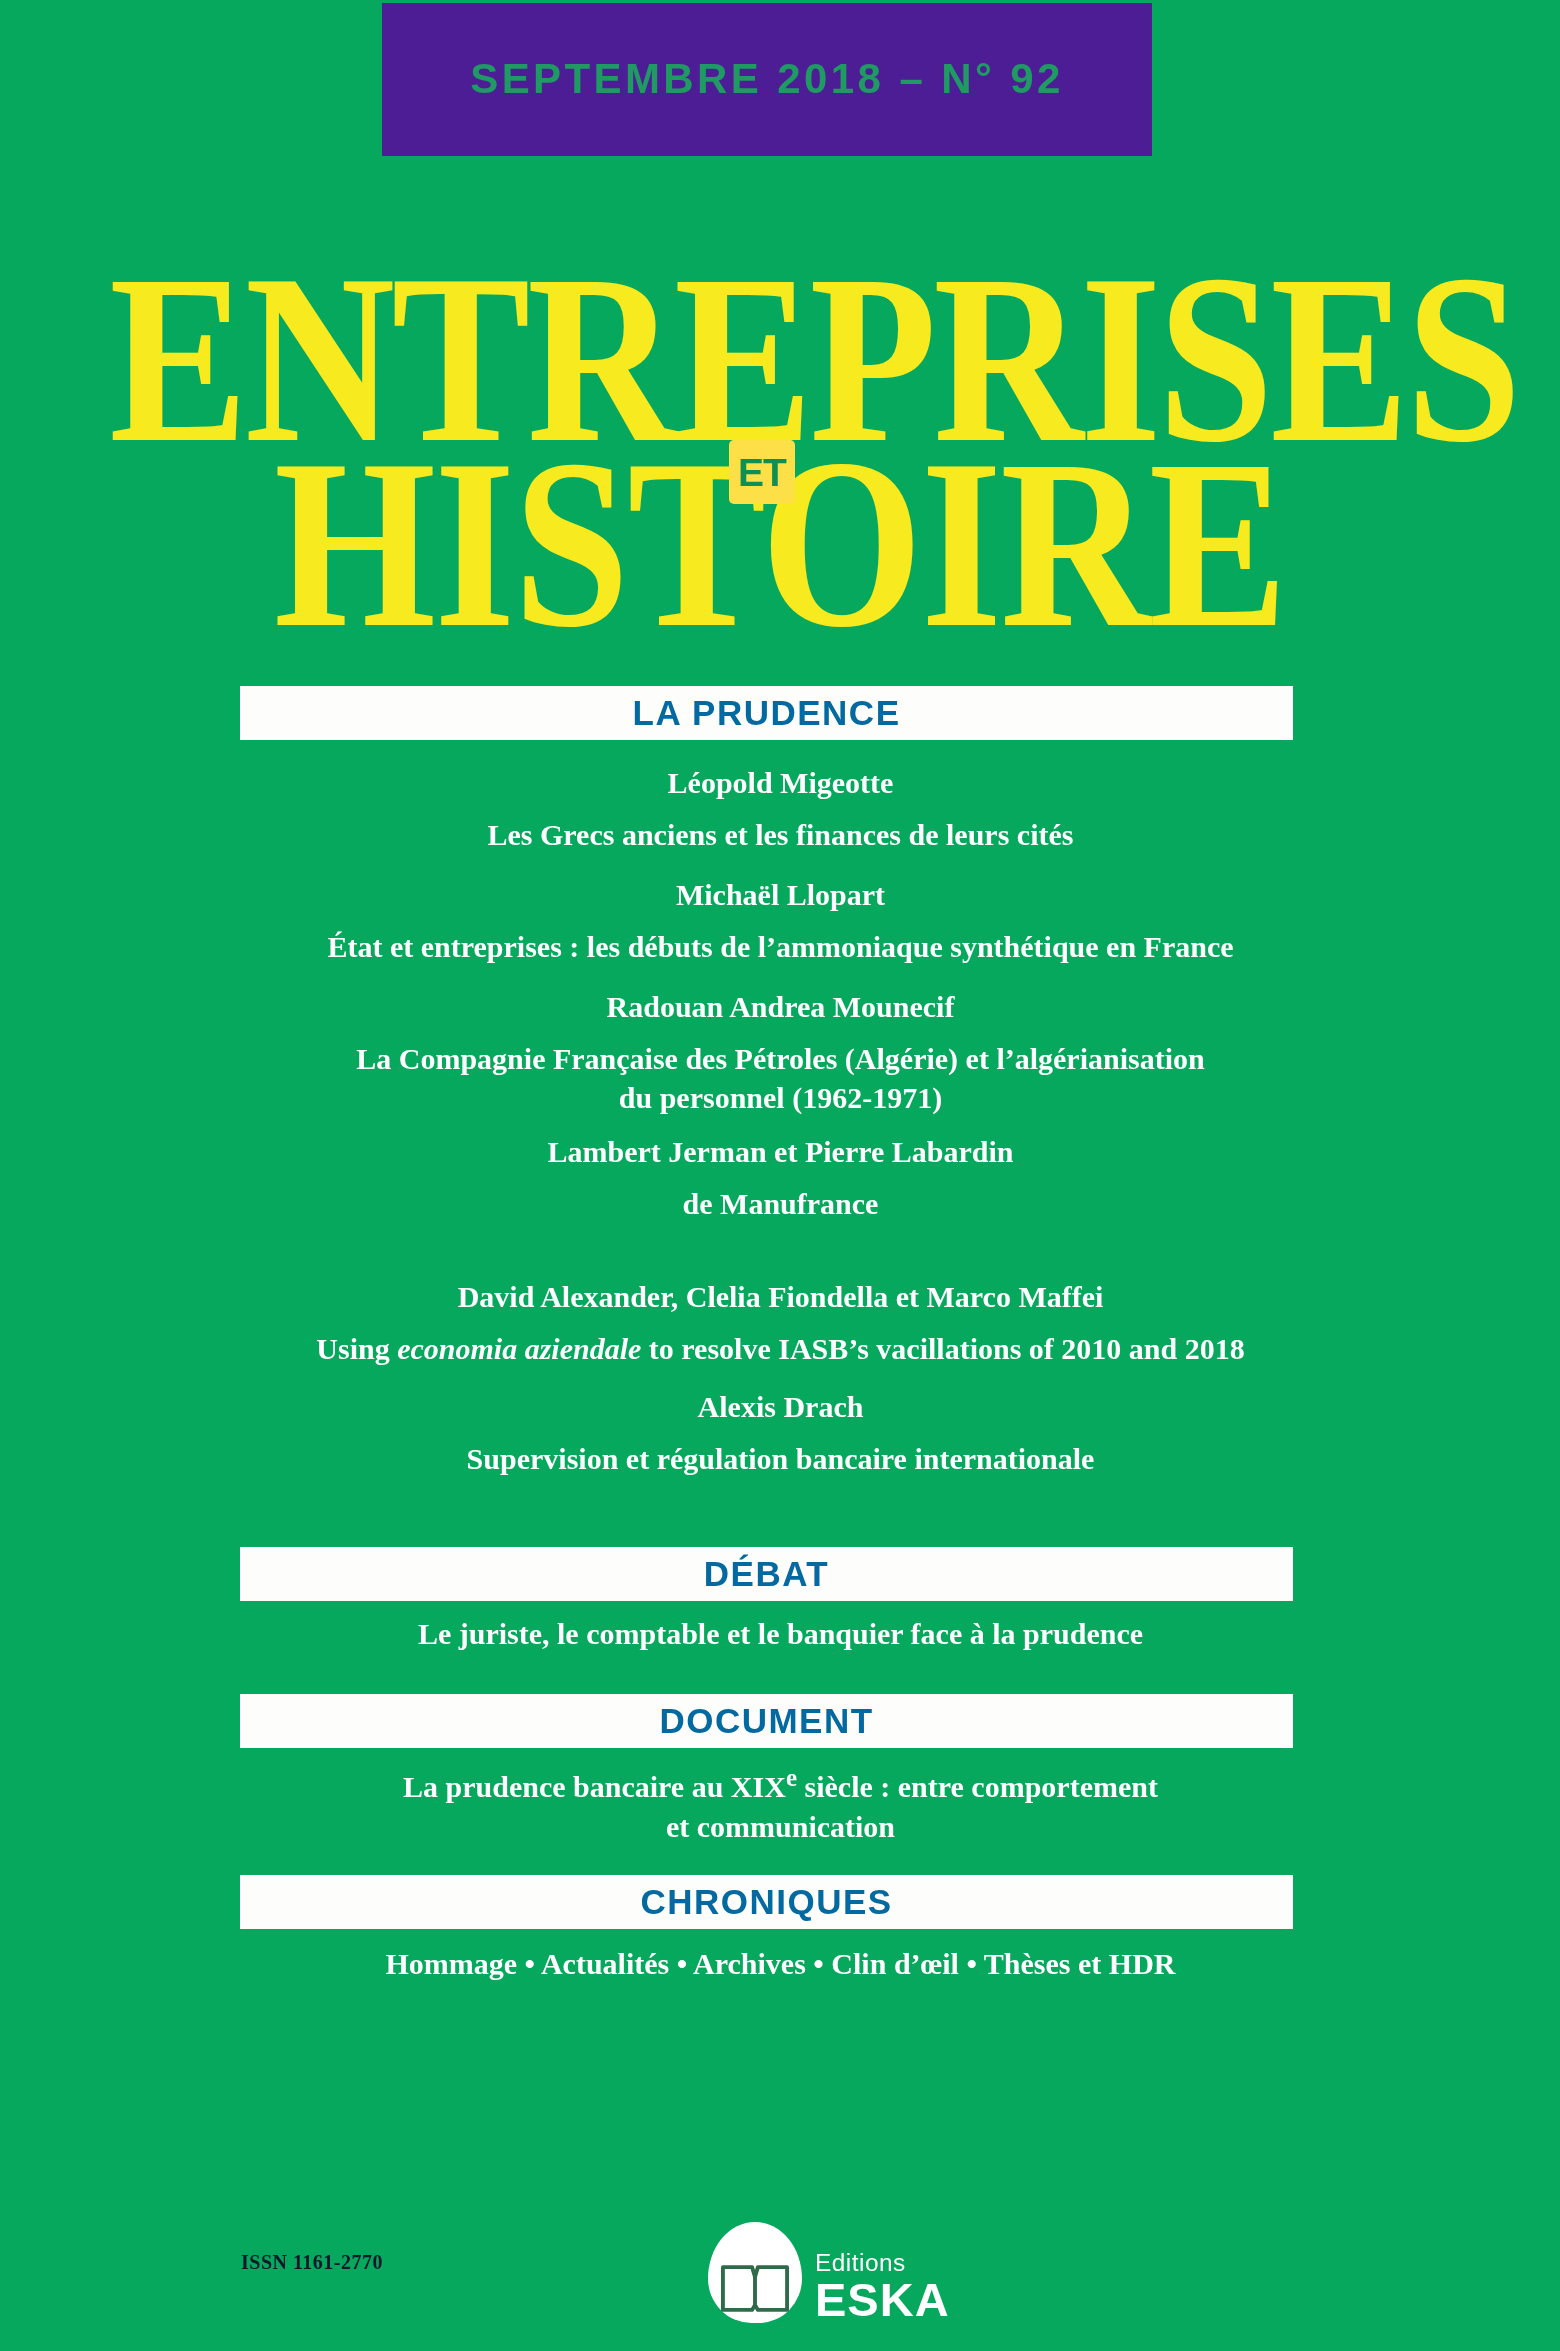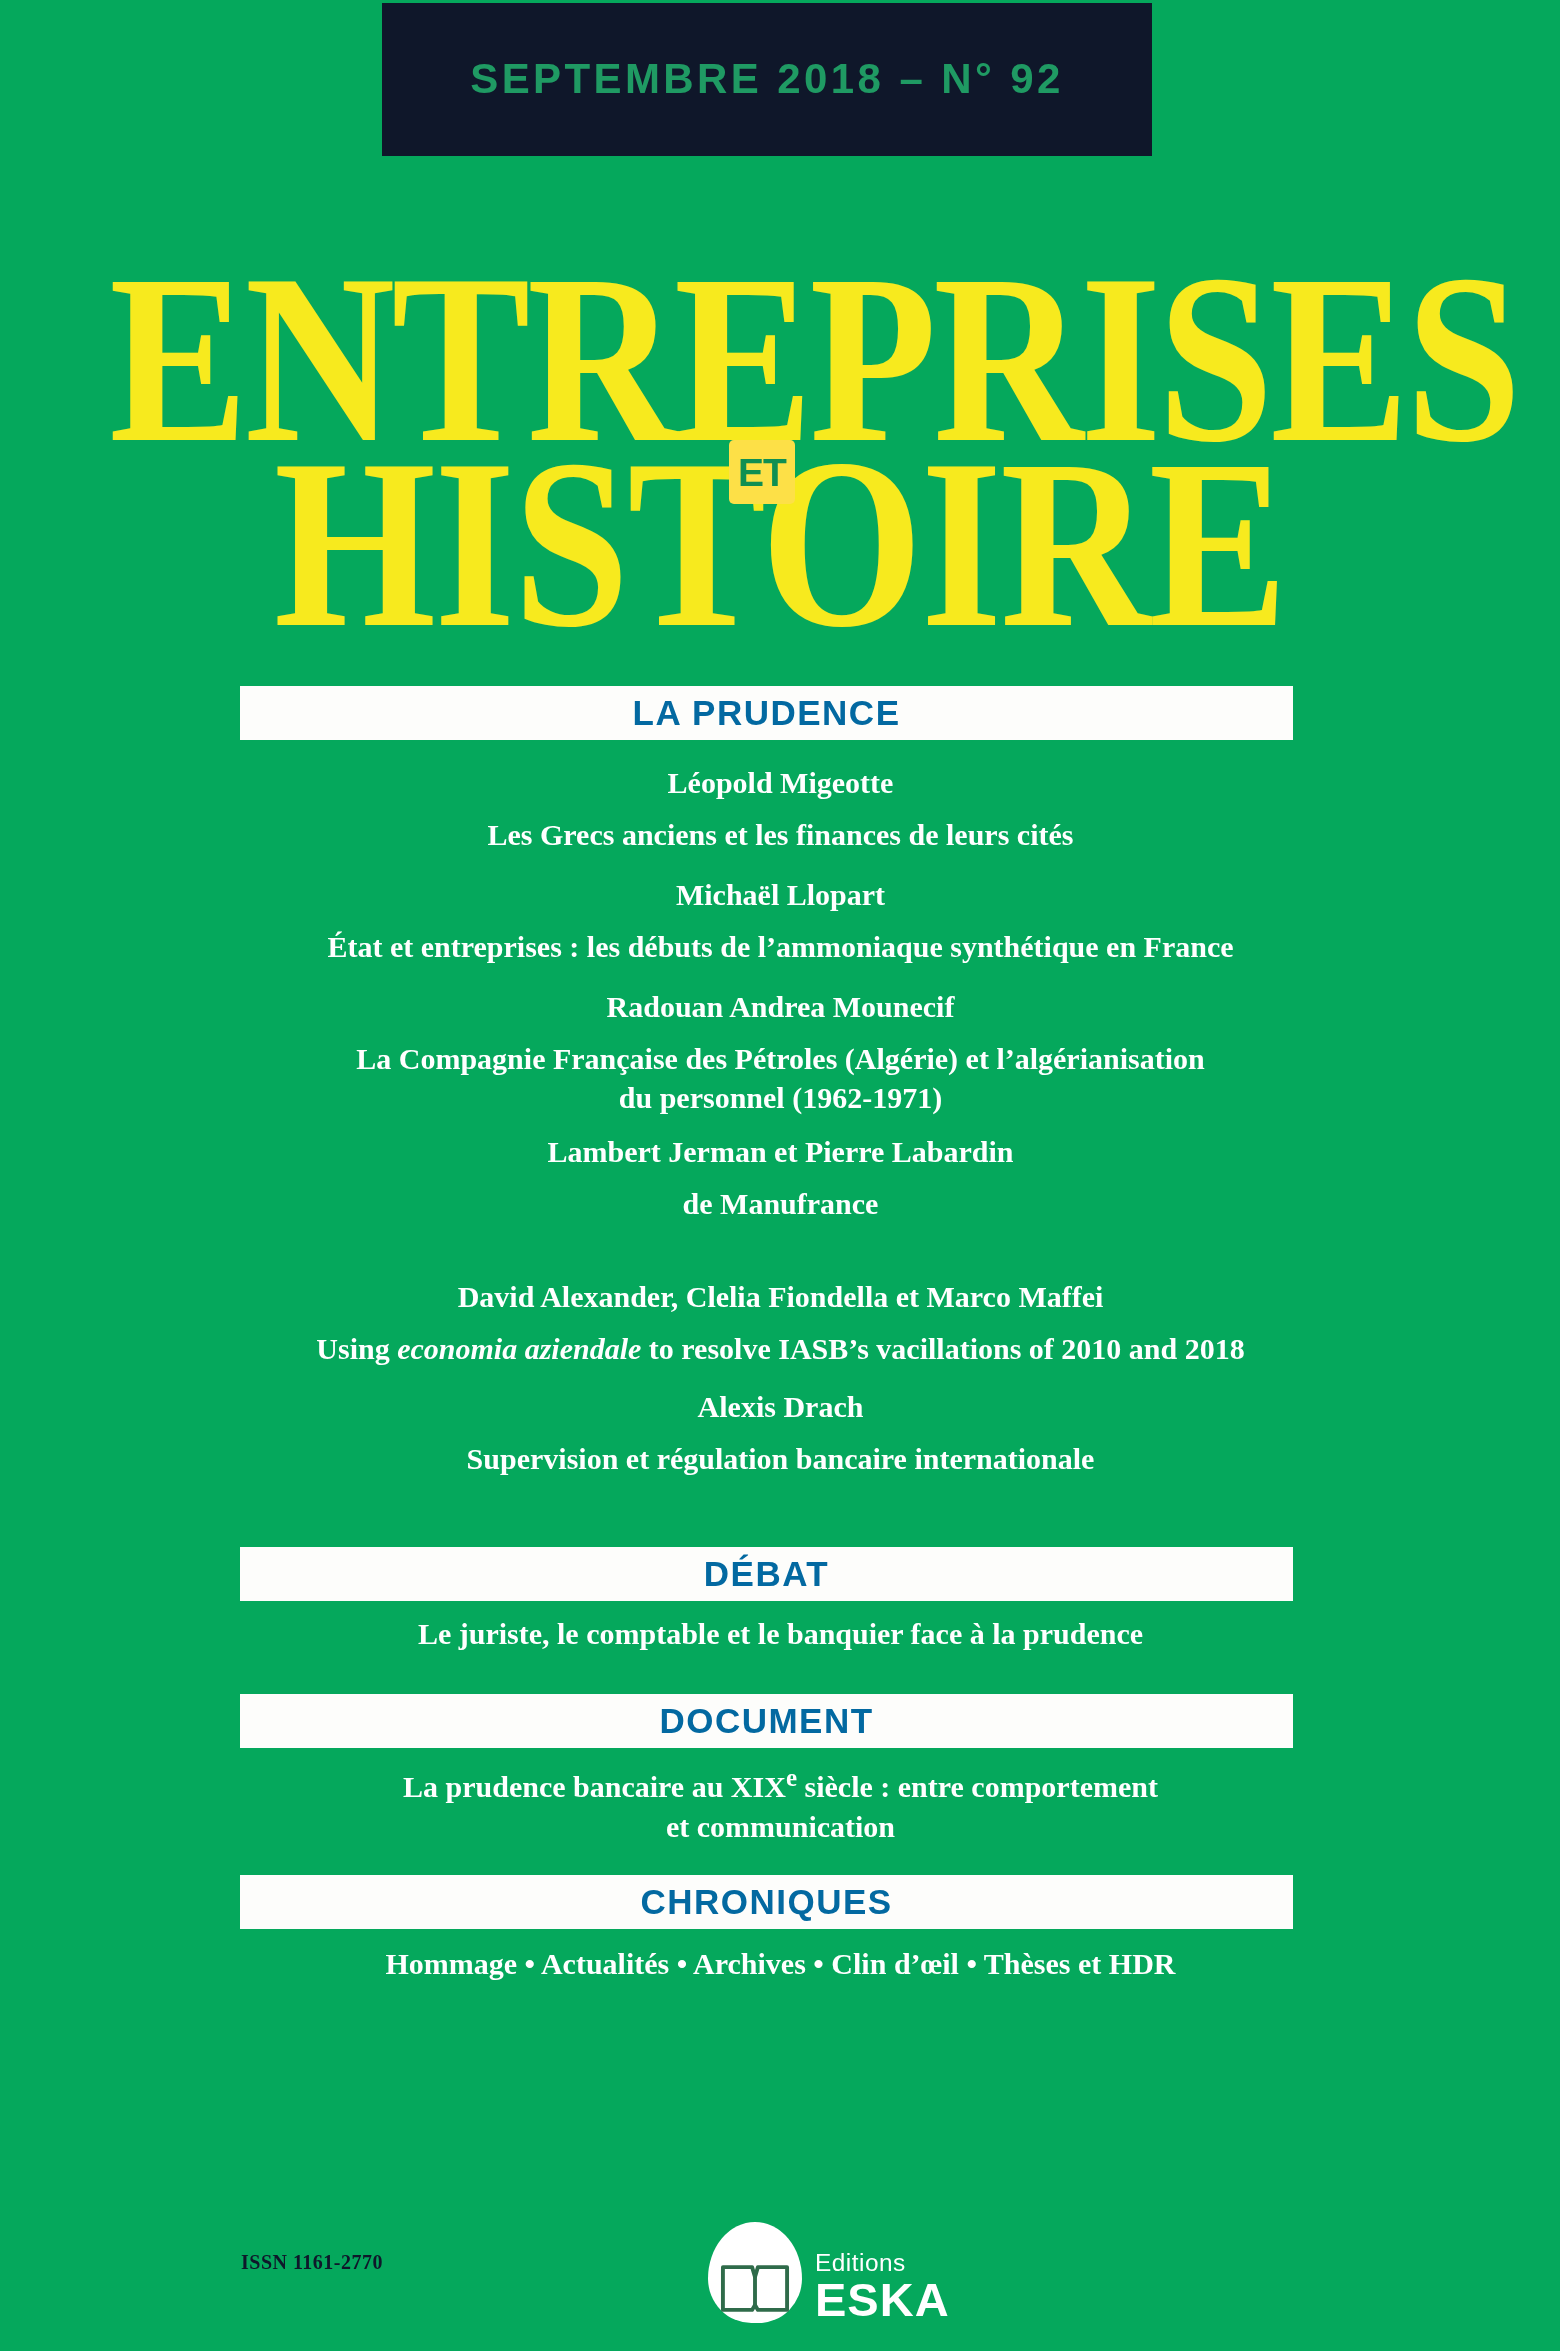--- a/index.html
+++ b/index.html
@@ -20,21 +20,21 @@
     box-sizing: border-box;
   }
 
   
   .issue-band {
     position: absolute;
     left: 382px;
     top: 2.9px;
     width: 770px;
     height: 153px;
-    background: #0f172a;
+    background: #4c1d95;
     display: flex;
     align-items: center;
     justify-content: center;
   }
   .issue-text {
     font-family: "Liberation Sans", sans-serif;
     font-weight: bold;
     font-size: 42px;
     letter-spacing: 3.4px;
     color: #1f9a63;

